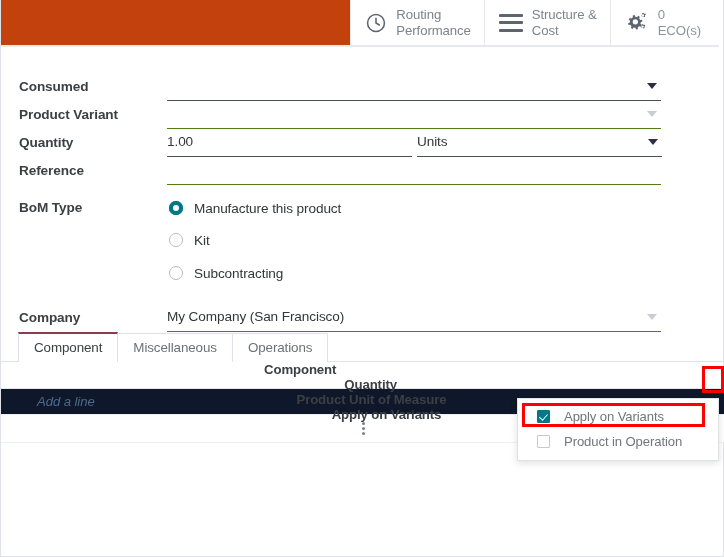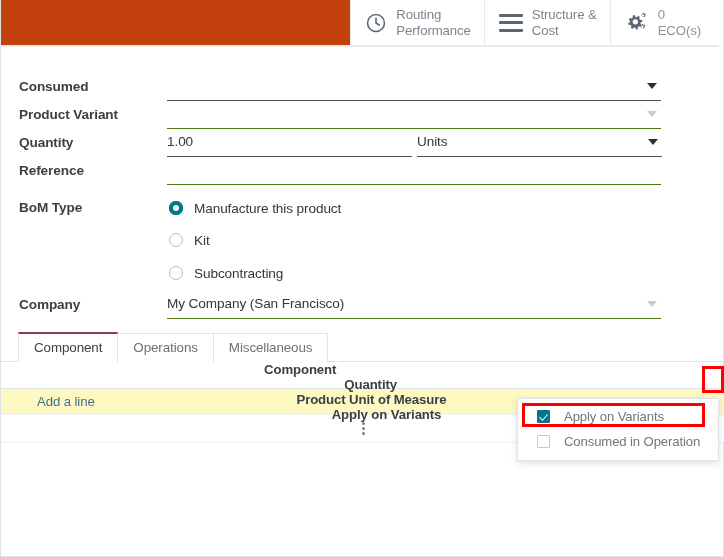--- a/index.html
+++ b/index.html
@@ -190,24 +190,25 @@
     display: flex;
     align-items: center;
     justify-content: center;
     cursor: pointer;
   }
   .dots { display: flex; flex-direction: column; gap: 2px; }
   .dots i { width: 3px; height: 3px; border-radius: 50%; background: #7a818a; display:block; }
 
   .addline-row {
     height: 26px;
-    background: #fef9c3;
+    background: #0f172a;
     border-bottom: 1px solid #eef0f2;
     display: flex;
     align-items: center;
+    font-style: italic;
   }
   .addline {
     padding-left: 36px;
     font-size: 13.2px;
     color: #4a6b8a;
     cursor: pointer;
     letter-spacing: -0.1px;
   }
   .empty-strip { height: 28px; background: #fff; border-bottom: 1px solid #eef0f2; }
 
@@ -360,34 +361,34 @@
       <div class="radio-row" style="margin-top:5px;">
         <span class="radio"></span>
         <span class="radio-lbl">Kit</span>
       </div>
       <div class="radio-row" style="margin-top:5px;">
         <span class="radio"></span>
         <span class="radio-lbl">Subcontracting</span>
       </div>
     </div>
 
-    <div class="frow" style="margin-top:4px;">
+    <div class="frow" style="margin-top:17px;">
       <div class="flabel">Company</div>
       <div class="fval underline-light" style="width:494px;">
         <span>My Company (San Francisco)</span>
         <span class="caret light"></span>
       </div>
     </div>
   </div>
 
   <div class="notebook">
     <div class="tabs">
       <div class="tab active">Component</div>
+      <div class="tab">Miscellaneous</div>
       <div class="tab">Operations</div>
-      <div class="tab">Miscellaneous</div>
     </div>
 
     <div class="tbl">
       <div class="thead">
         <div class="th-component">Component</div>
         <div class="th-quantity">Quantity</div>
         <div class="th-uom">Product Unit of Measure</div>
         <div class="th-variants">Apply on Variants</div>
         <div class="dots-cell">
           <span class="dots">
@@ -405,20 +406,20 @@
     </div>
   </div>
 
   <div class="dd-panel">
     <div class="dd-item">
       <span class="cb on"></span>
       <span class="dd-lbl">Apply on Variants</span>
     </div>
     <div class="dd-item">
       <span class="cb"></span>
-      <span class="dd-lbl">Consumed in Operation</span>
+      <span class="dd-lbl">Product in Operation</span>
     </div>
   </div>
 
   <div class="hl" id="hl-dots"></div>
   <div class="hl" id="hl-variants"></div>
 
 </div>
 
 </body></html>

